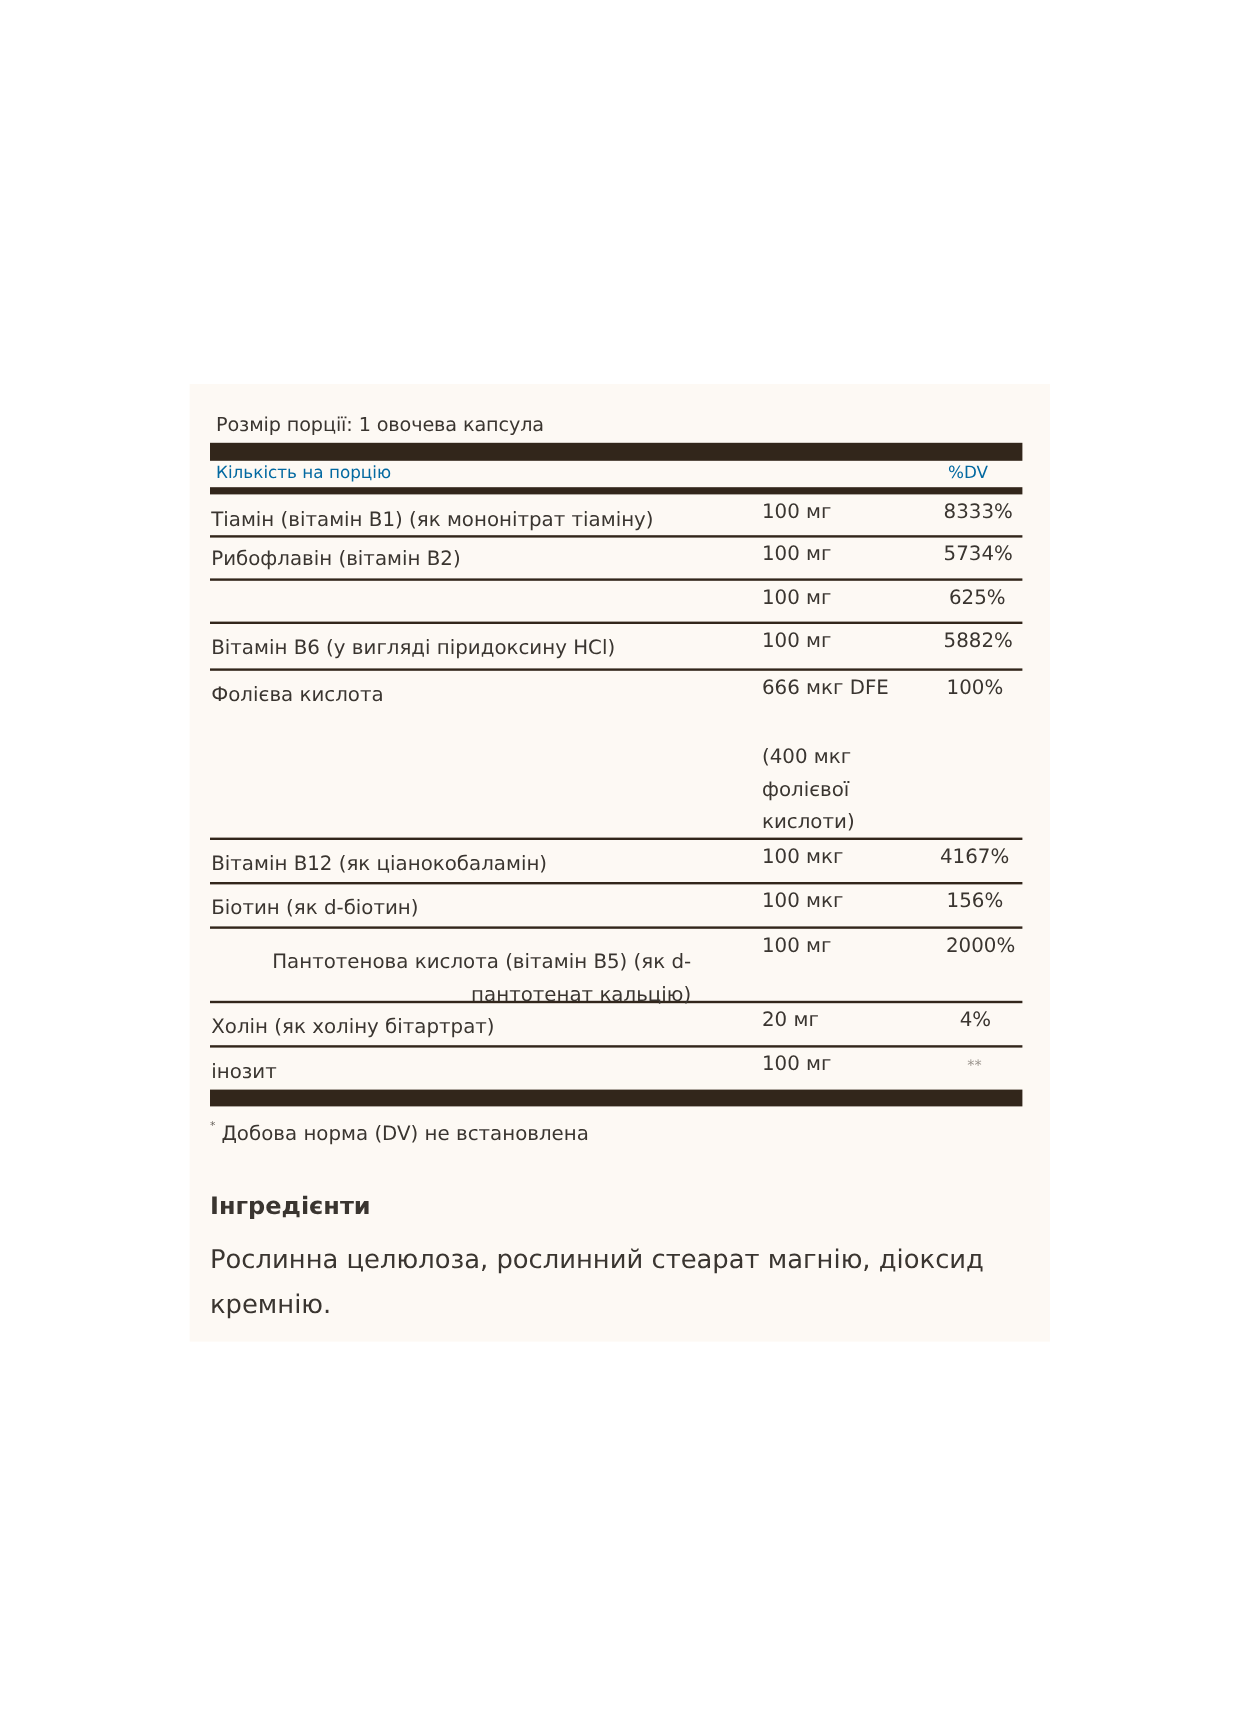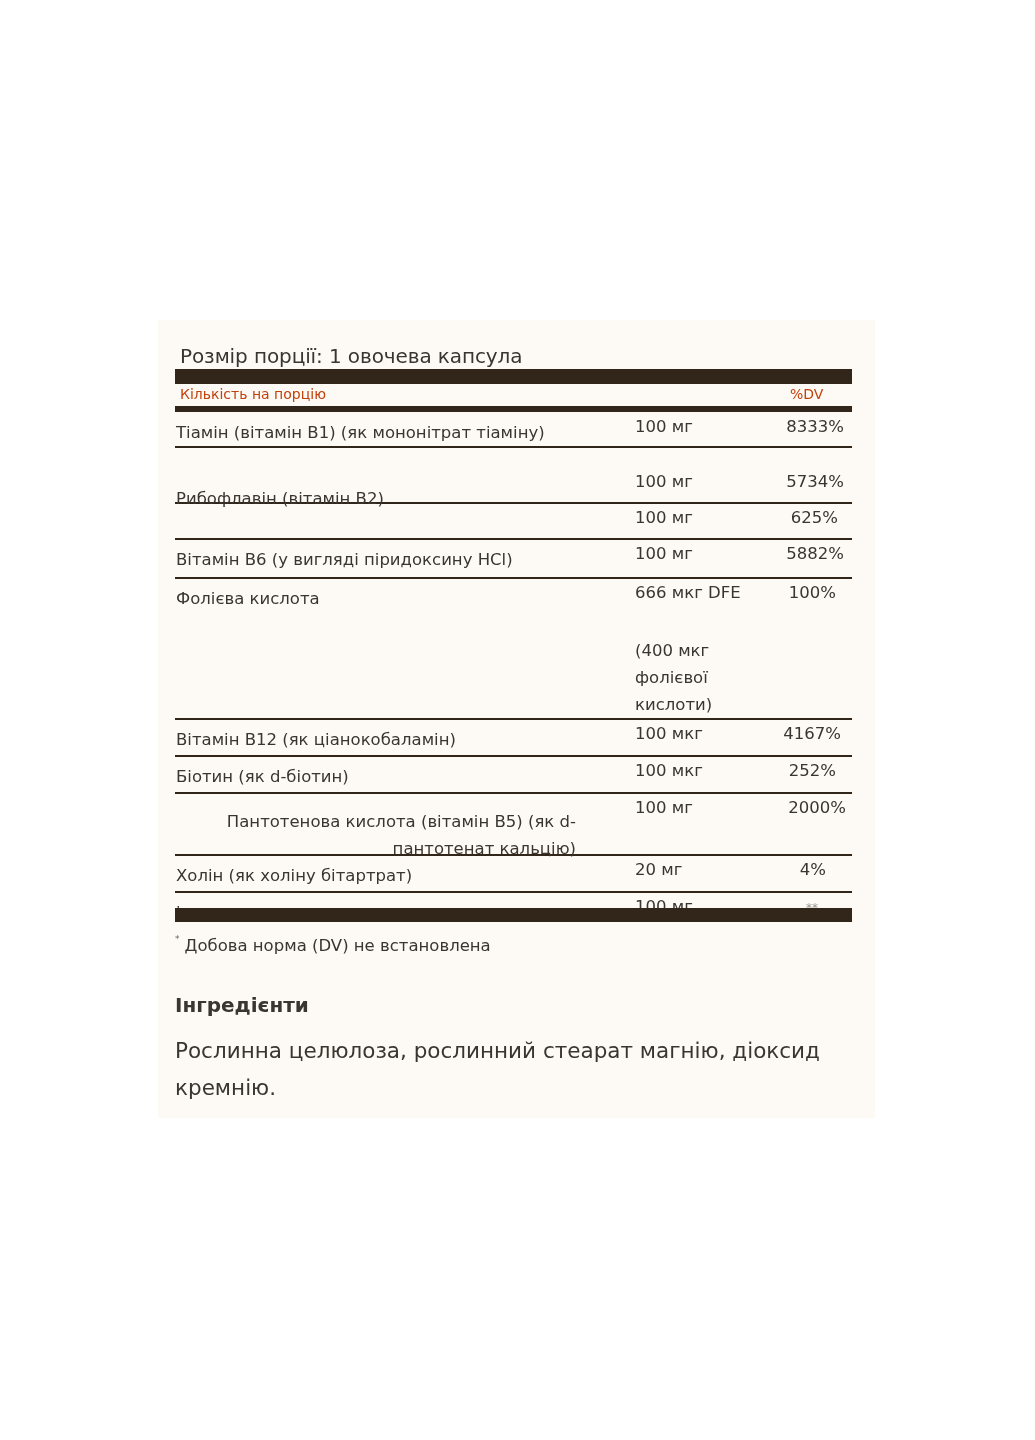--- a/index.html
+++ b/index.html
@@ -19,21 +19,21 @@
       left: 158px;
       top: 320px;
       width: 717px;
       height: 798px;
       background: #fdf9f4;
     }
     .serving {
       position: absolute;
       left: 22px;
       top: 24px;
-      font-size: 20px;
+      font-size: 16px;
       color: #3a3530;
       letter-spacing: -0.1px;
     }
     .bar-thick {
       position: absolute;
       left: 17px;
       width: 677px;
       height: 15px;
       background: #32261b;
     }
@@ -44,21 +44,21 @@
       height: 6px;
       background: #32261b;
     }
     .amount-header {
       position: absolute;
       left: 17px;
       top: 64px;
       width: 677px;
       height: 16px;
       font-size: 14px;
-      color: #c2410c;
+      color: #0369a1;
     }
     .amount-header .lbl {
       position: absolute;
       left: 5px;
       top: 2px;
     }
     .amount-header .dv {
       position: absolute;
       left: 615px;
       top: 2px;
@@ -154,21 +154,21 @@
 
   <div class="rows">
 
     <div class="row" style="height:34px;">
       <span class="name" style="padding-top:7px;">Тіамін (вітамін B1) (як мононітрат тіаміну)</span>
       <span class="amt" style="top:1px;">100 мг</span>
       <span class="pct" style="top:1px;text-align:right;">8333%</span>
     </div>
 
     <div class="row" style="height:34px;">
-      <span class="name" style="padding-top:17px;margin-top:20px;">Рибофлавін (вітамін B2)</span>
+      <span class="name" style="padding-top:4px;">Рибофлавін (вітамін B2)</span>
       <span class="amt">100 мг</span>
       <span class="pct">5734%</span>
     </div>
 
     <div class="row" style="height:34px;">
       <span class="amt">100 мг</span>
       <span class="pct" style="right:14px;">625%</span>
     </div>
 
     <div class="row" style="height:37px;">
@@ -186,21 +186,21 @@
 
     <div class="row" style="height:35px;">
       <span class="name" style="padding-top:6px;">Вітамін B12 (як ціанокобаламін)</span>
       <span class="amt">100 мкг</span>
       <span class="pct" style="right:11px;">4167%</span>
     </div>
 
     <div class="row" style="height:35px;">
       <span class="name" style="padding-top:6px;">Біотин (як d-біотин)</span>
       <span class="amt">100 мкг</span>
-      <span class="pct" style="right:16px;">252%</span>
+      <span class="pct" style="right:16px;">156%</span>
     </div>
 
     <div class="row" style="height:60px;">
       <span class="name" style="padding-top:14px;width:400px;text-align:right;">Пантотенова кислота (вітамін B5) (як d-пантотенат кальцію)</span>
       <span class="amt">100 мг</span>
       <span class="pct" style="right:6px;">2000%</span>
     </div>
 
     <div class="row" style="height:35px;">
       <span class="name" style="padding-top:6px;">Холін (як холіну бітартрат)</span>

